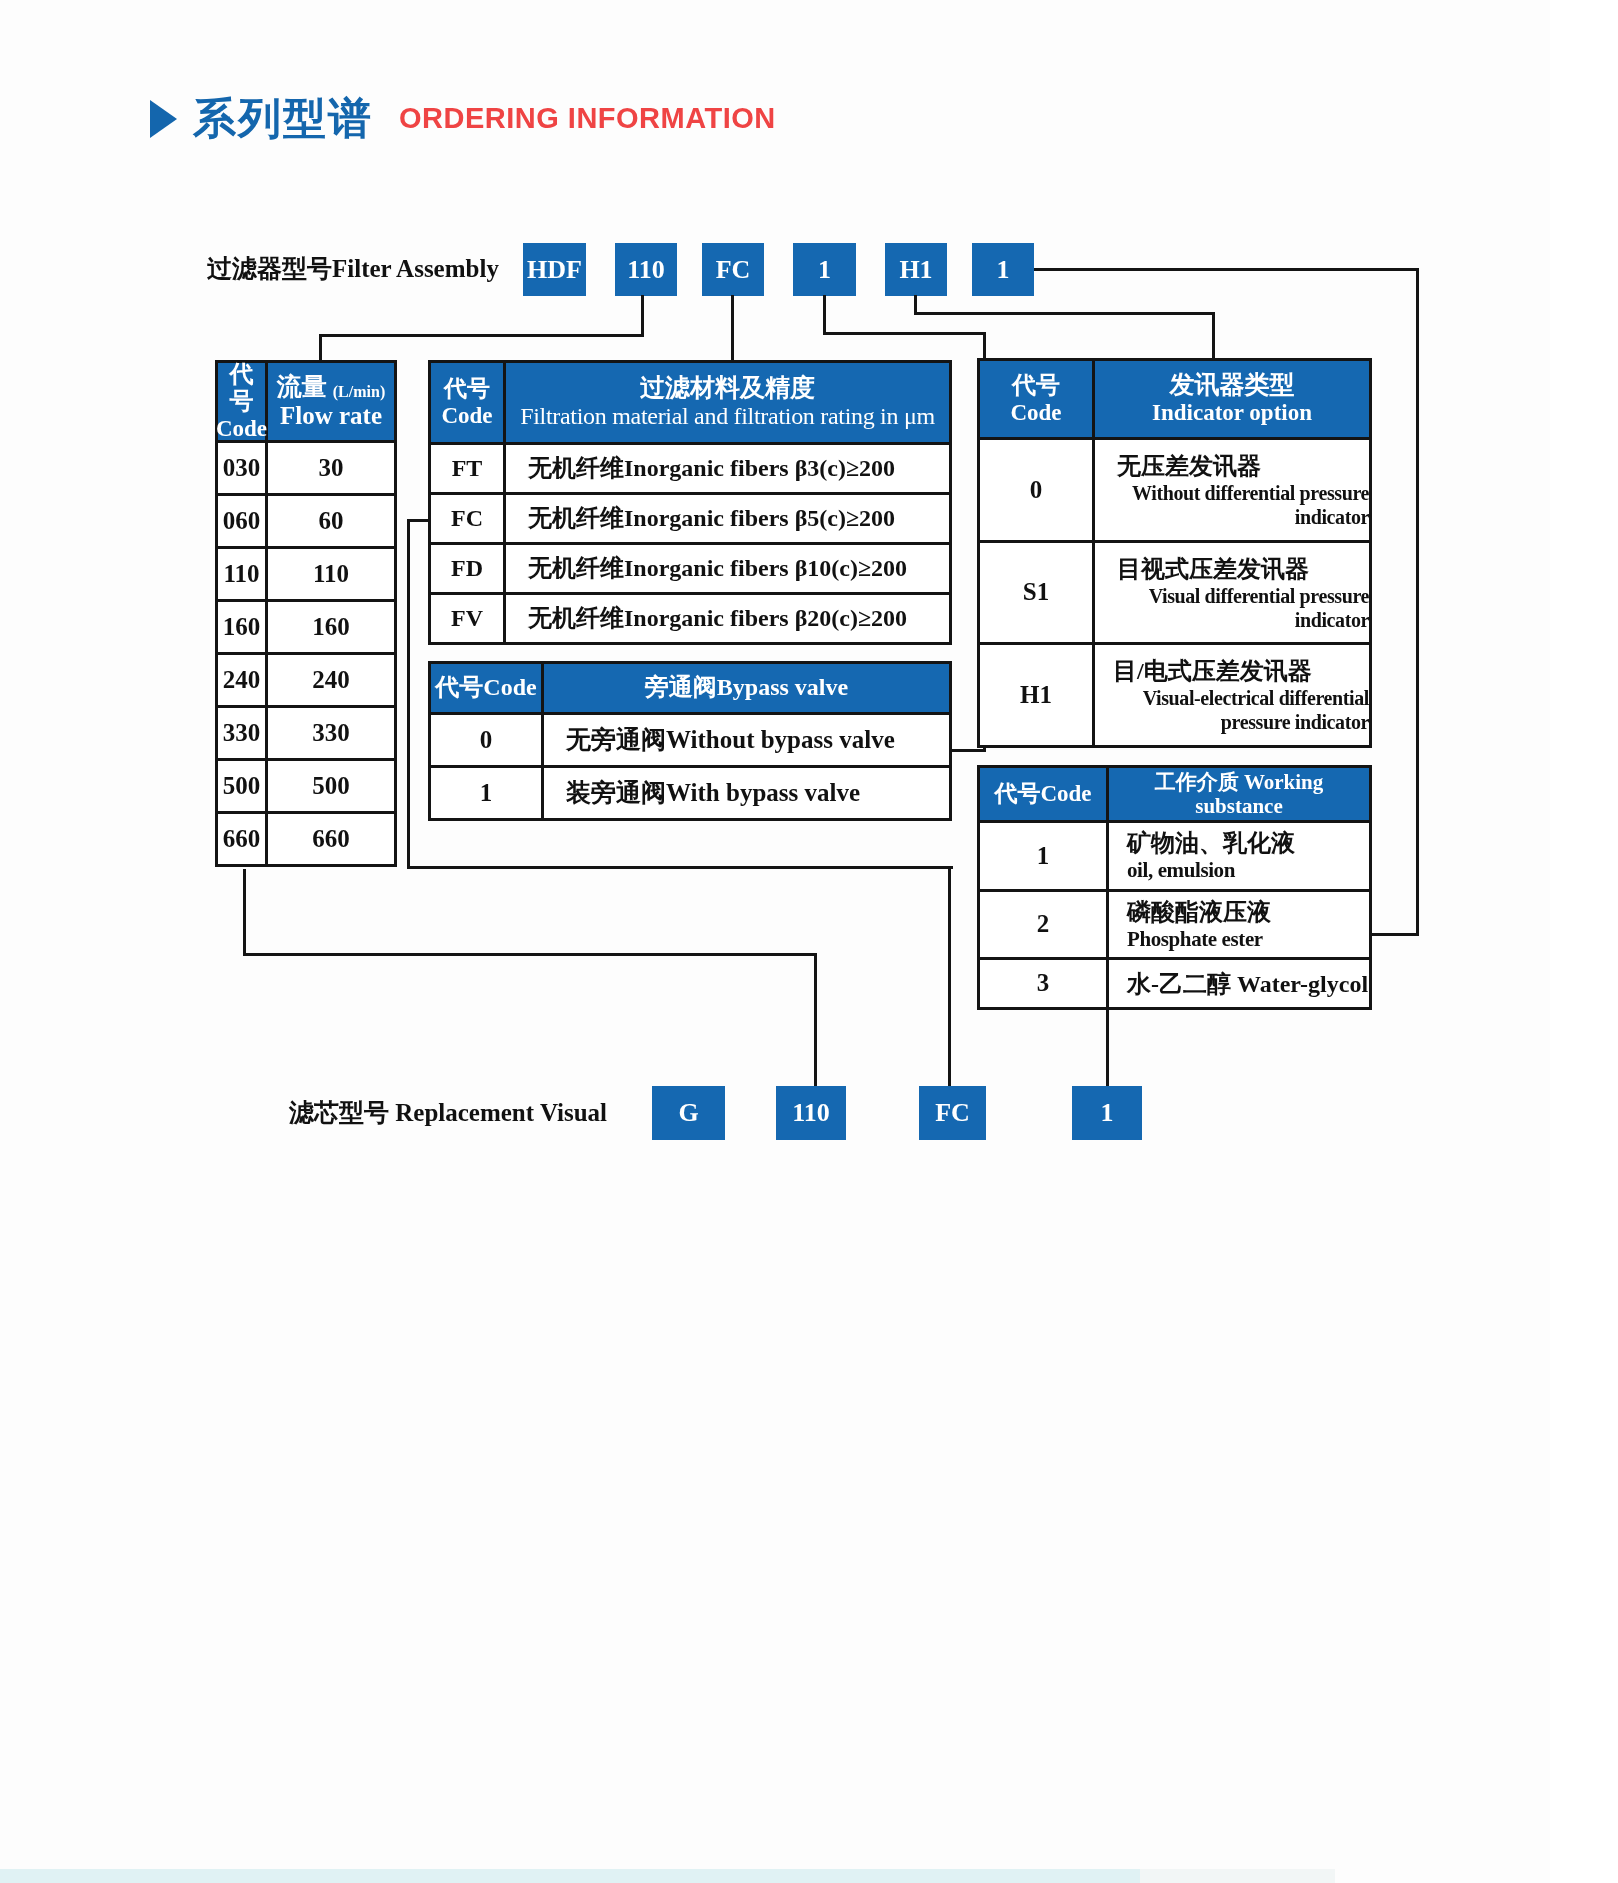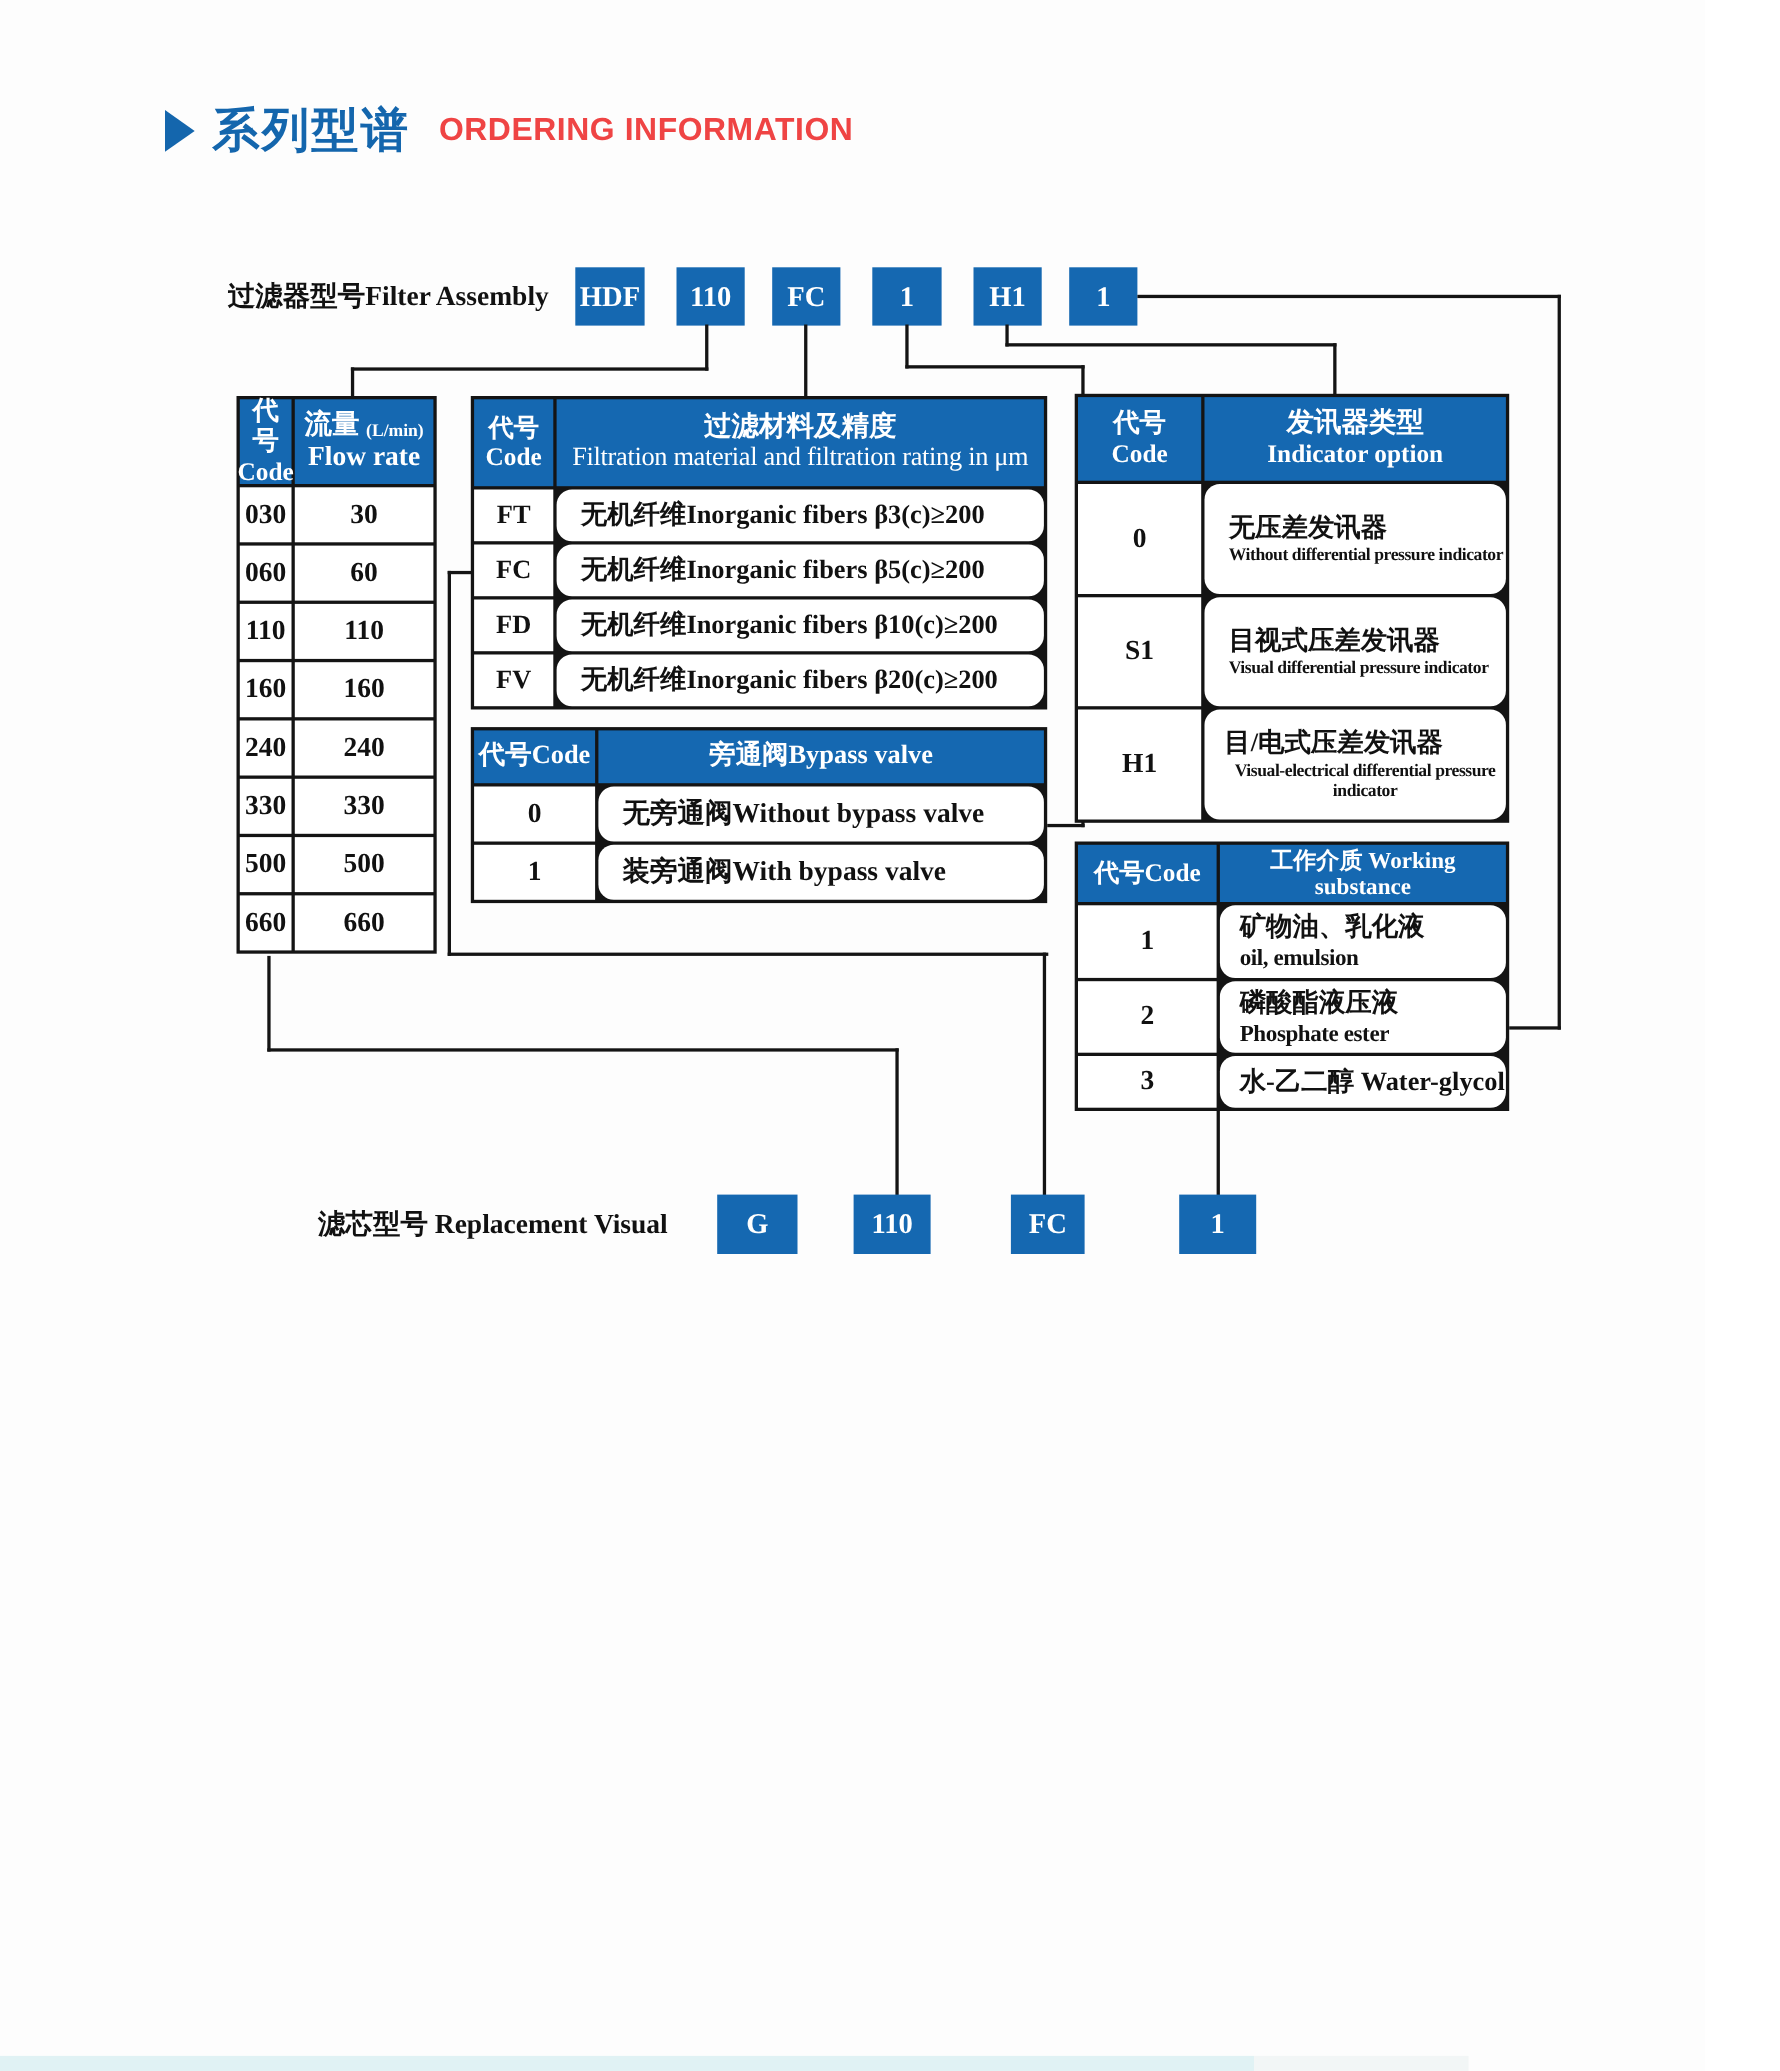--- a/index.html
+++ b/index.html
@@ -15,30 +15,30 @@
   
   .box{position:absolute;background:#1568b1;color:#fff;display:flex;align-items:center;justify-content:center;
        font-size:26px;font-weight:700;}
   .lbl{position:absolute;font-size:25px;font-weight:700;white-space:nowrap;}
   
   .ln{position:absolute;background:#141414;}
   
   .tbl{position:absolute;background:#141414;display:grid;gap:3px;padding:3px;box-sizing:border-box;}
   .c{background:#fff;display:flex;flex-direction:column;align-items:center;justify-content:center;
      text-align:center;line-height:1.15;}
-  .c.left{align-items:flex-start;text-align:center;padding-left:22px;box-sizing:border-box;border-radius:14px;}
+  .c.left{align-items:flex-start;text-align:right;padding-left:22px;box-sizing:border-box;}
   .hd{background:#1568b1;color:#fff;}
   .fs25{font-size:25px;font-weight:700;}
   .fs24{font-size:24px;font-weight:700;}
   .fs23{font-size:23px;font-weight:700;}
   .fs21{font-size:21px;font-weight:700;}
   .fs20{font-size:24px;font-weight:400;letter-spacing:-0.3px;}
   .unit{font-size:16px;font-weight:700;}
   .hrow{display:flex;align-items:flex-end;gap:6px;}
-  .en2{font-size:16px;font-weight:700;letter-spacing:-0.4px;line-height:1.2;}
+  .en2{font-size:20px;font-weight:700;letter-spacing:-0.4px;line-height:1.2;}
   .cn2{font-size:24px;font-weight:700;line-height:1.25;}
   
   .band1{position:absolute;left:0;top:1869px;width:1140px;height:14px;background:#e0f2f4;}
   .band2{position:absolute;left:1140px;top:1869px;width:195px;height:14px;background:#f2f6f6;}
 </style>
 </head>
 <body>
 
 <div id="page">
 

